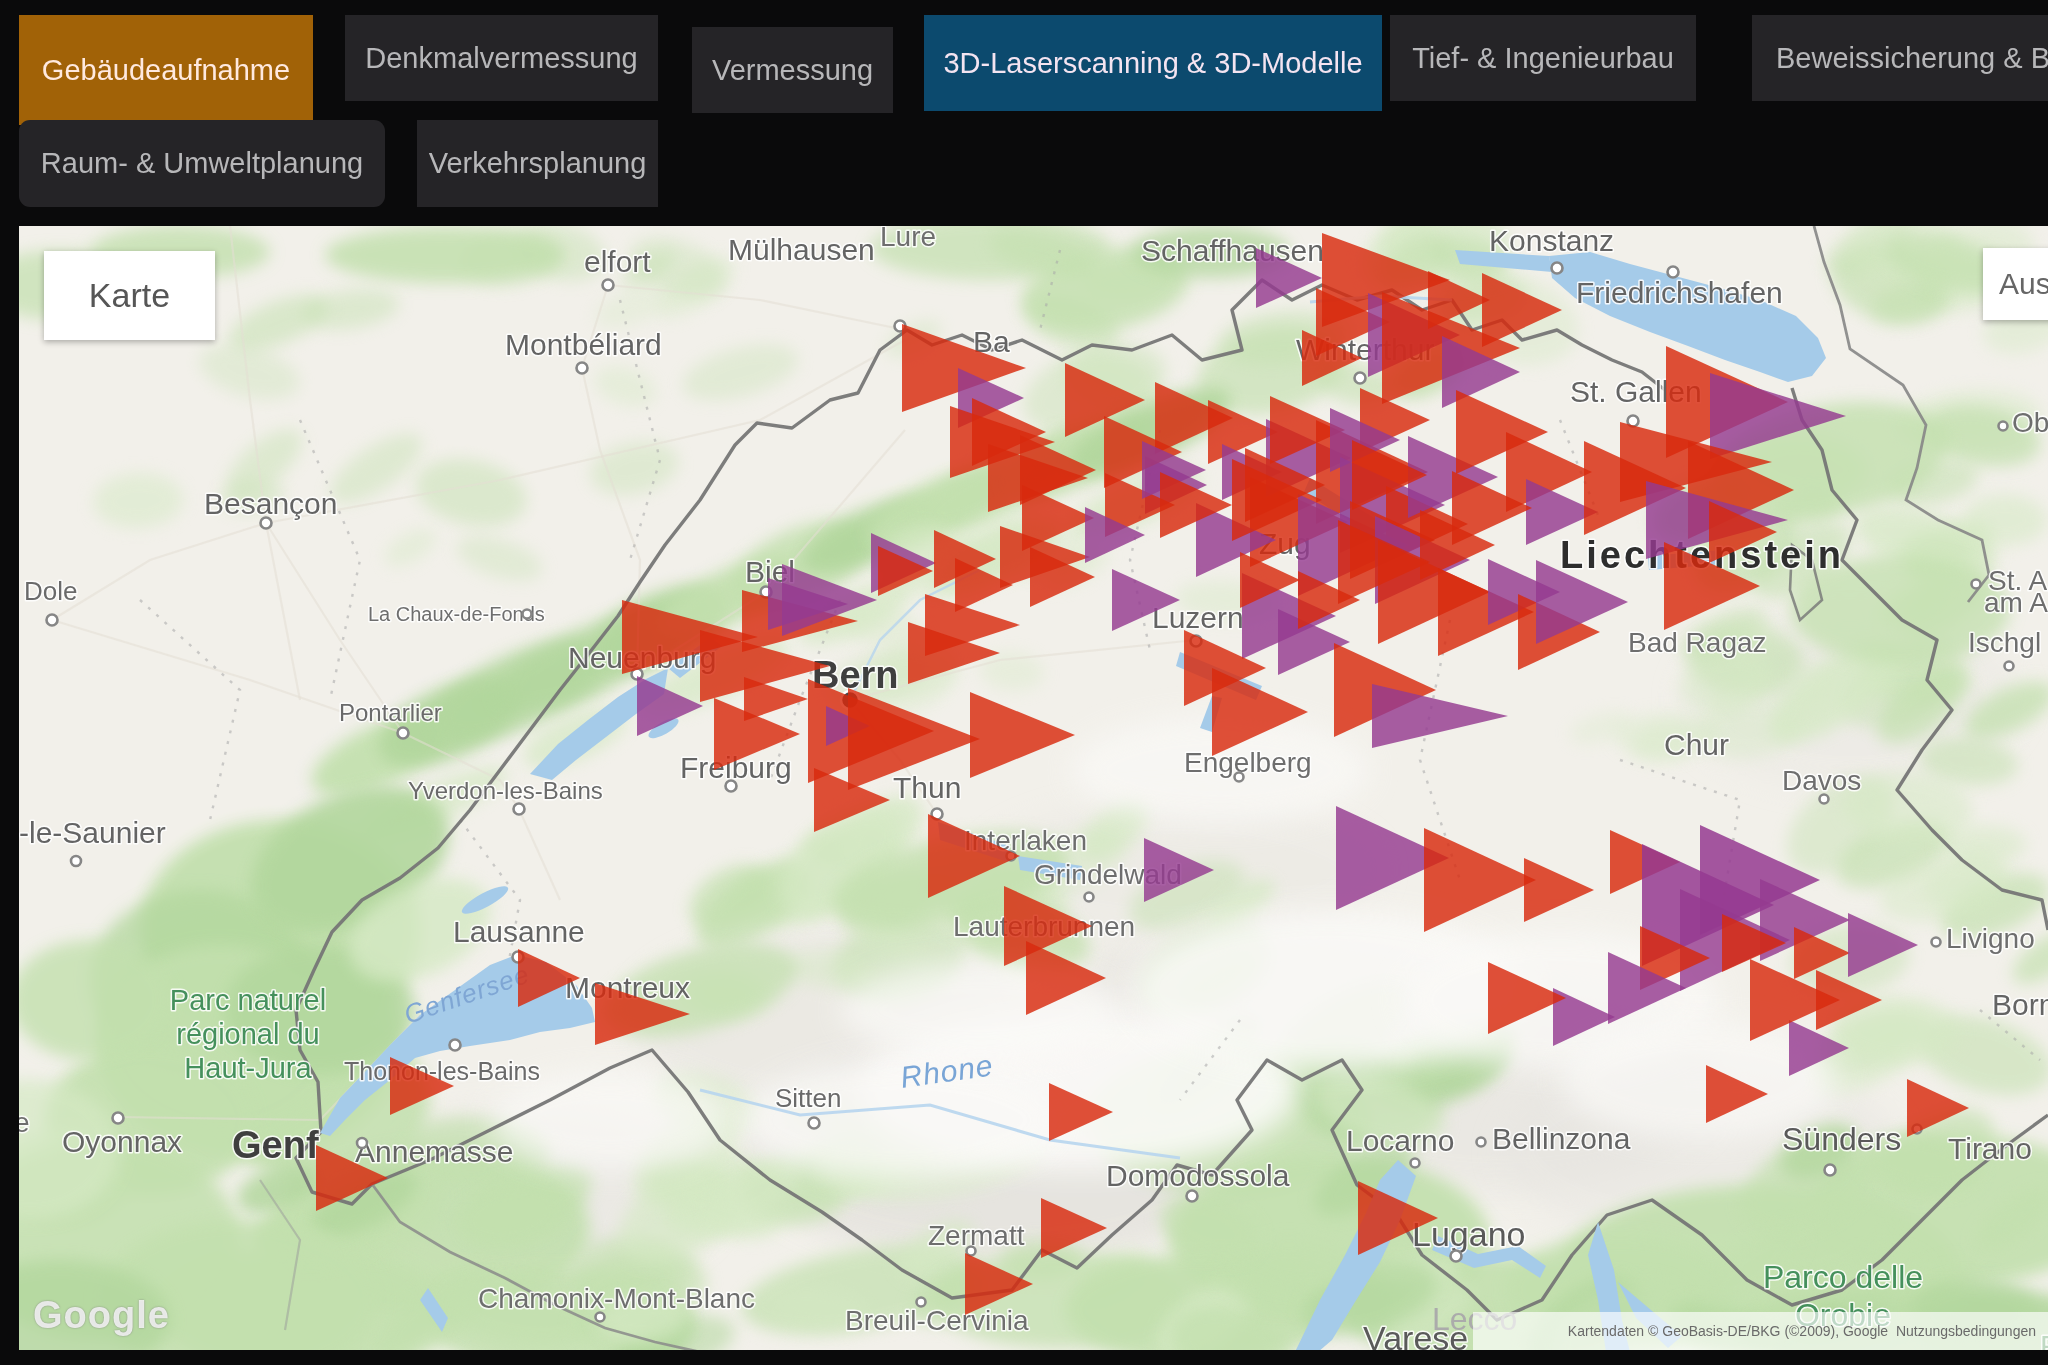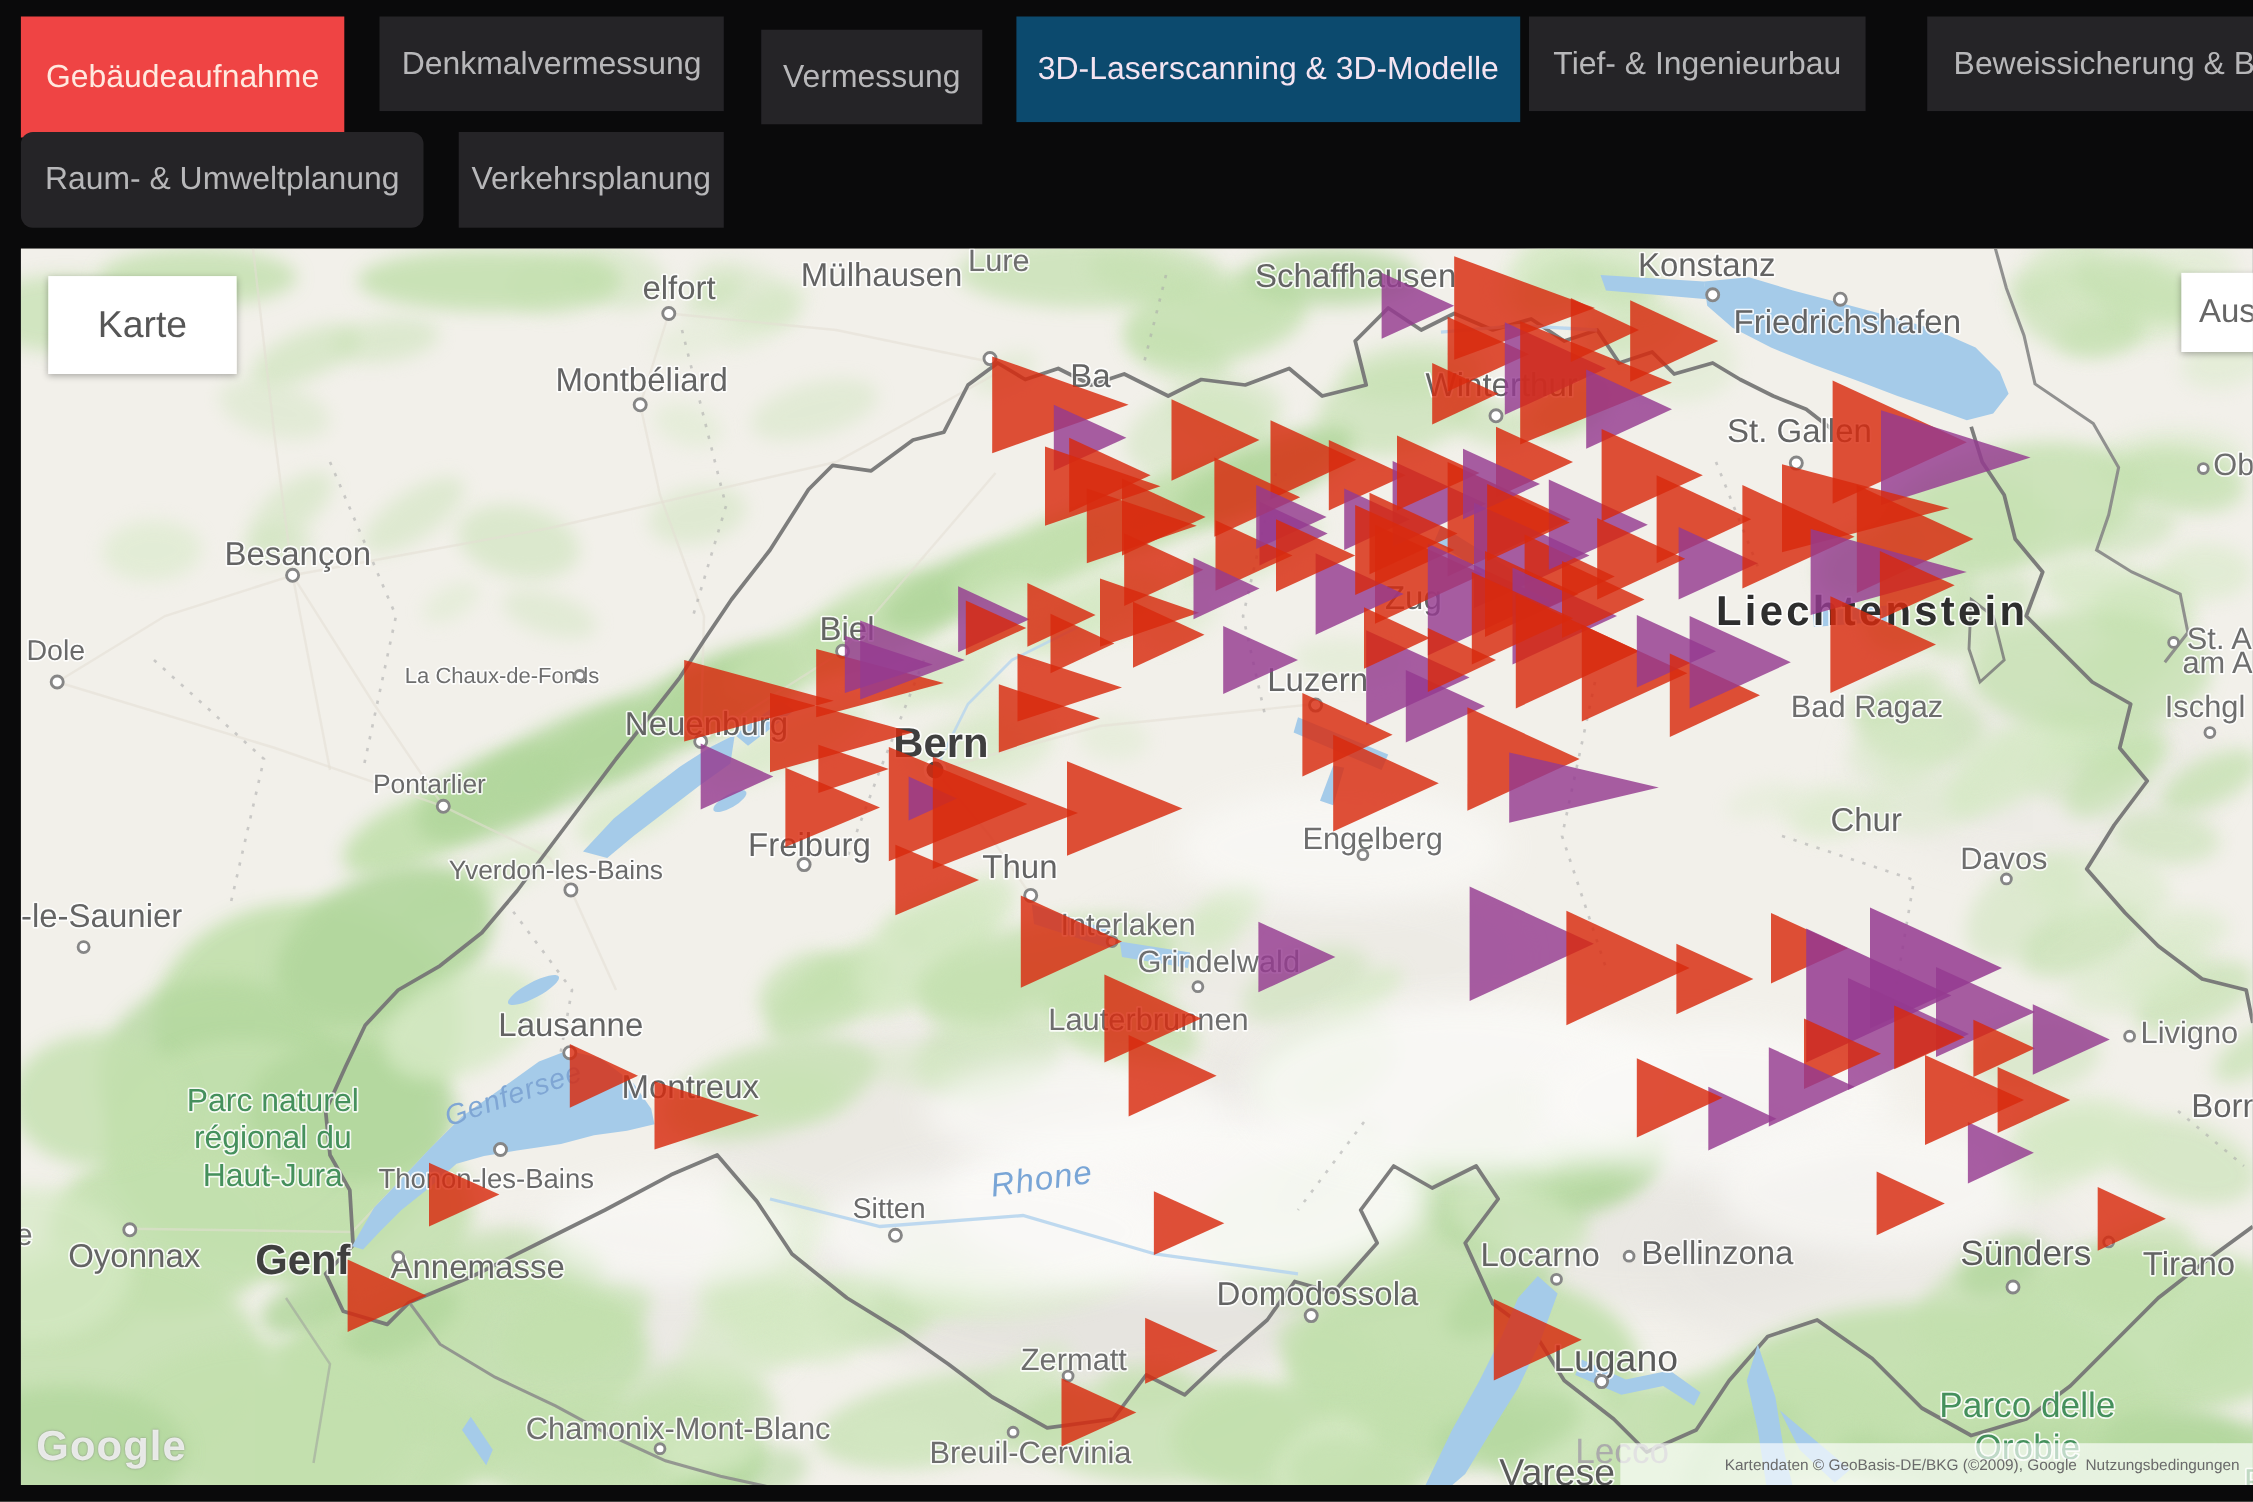--- a/index.html
+++ b/index.html
@@ -19,21 +19,21 @@
     display:flex; align-items:center; padding-left:16px; white-space:nowrap; }
   .glogo { position:absolute; left:14px; top:1068px; font-size:38px; font-weight:bold;
     color:rgba(255,255,255,.8); letter-spacing:1px;
     text-shadow:0 0 2px rgba(130,130,130,.9); }
   .attr { position:absolute; right:0; top:1086px; height:38px; width:575px;
     background:rgba(255,255,255,.66); display:flex; align-items:center;
     justify-content:flex-end; padding-right:12px; font-size:14px; color:#6a6a6a; white-space:nowrap; }
 </style>
 </head>
 <body>
-  <div class="btn" style="left:19px; top:15px; width:294px; height:110px; background:#ef4444; color:#ffe9df;">Gebäudeaufnahme</div>
+  <div class="btn" style="left:19px; top:15px; width:294px; height:110px; background:#a16207; color:#ffe9df;">Gebäudeaufnahme</div>
   <div class="btn" style="left:345px; top:15px; width:313px; height:86px;">Denkmalvermessung</div>
   <div class="btn" style="left:692px; top:15px; width:201px; height:86px;margin-top:12px;">Vermessung</div>
   <div class="btn" style="left:924px; top:15px; width:458px; height:96px; background:#0c4a6e; color:#f4e4f1;">3D-Laserscanning &amp; 3D-Modelle</div>
   <div class="btn" style="left:1390px; top:15px; width:306px; height:86px;">Tief- &amp; Ingenieurbau</div>
   <div class="btn" style="left:1752px; top:15px; width:430px; height:86px; justify-content:flex-start; padding-left:24px;">Beweissicherung &amp; Bauwerke</div>
   <div class="btn" style="left:19px; top:120px; width:366px; height:87px;border-radius:11px;">Raum- &amp; Umweltplanung</div>
   <div class="btn" style="left:417px; top:120px; width:241px; height:87px;">Verkehrsplanung</div>
 
   <div class="map">
 <svg width="2029" height="1124" viewBox="19 226 2029 1124" font-family="Liberation Sans, sans-serif">

